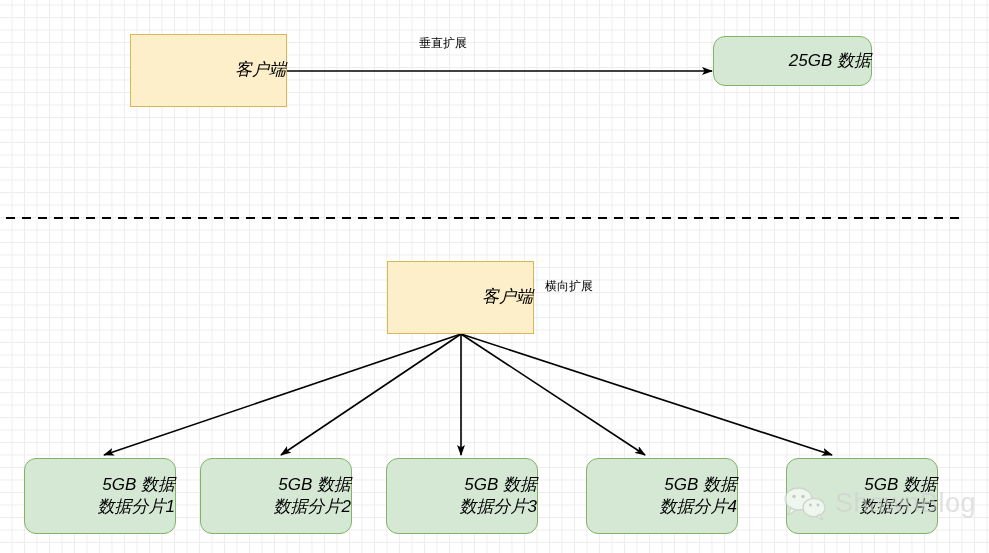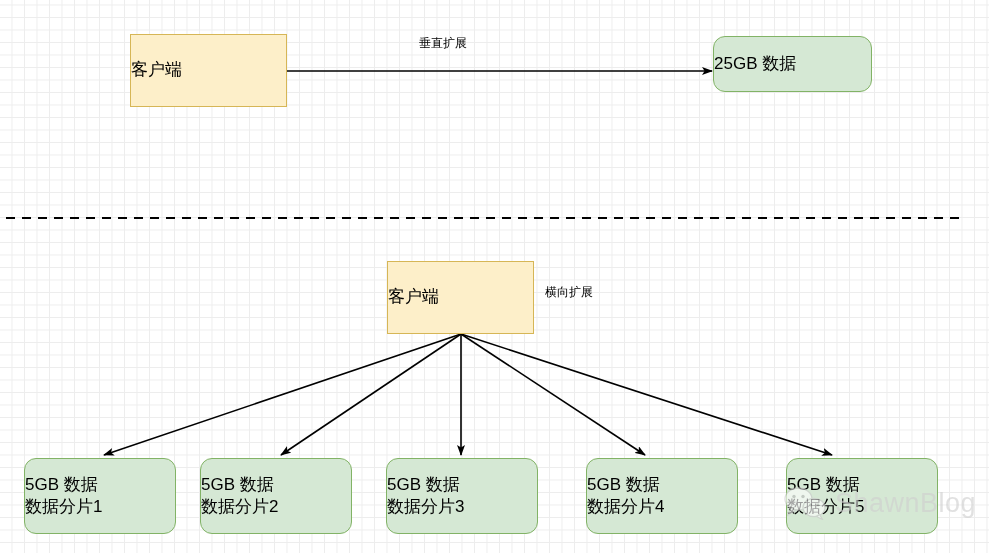--- a/index.html
+++ b/index.html
@@ -34,26 +34,27 @@
     top: 0;
     width: 989px;
     height: 553px;
     pointer-events: none;
   }
   .node {
     position: absolute;
     box-sizing: border-box;
     display: flex;
     flex-direction: column;
-    align-items: flex-start;
+    align-items: flex-end;
     justify-content: center;
     text-align: center;
     color: #000000;
     line-height: 1.32;
     white-space: nowrap;
+    font-style: italic;
   }
   .node-client {
     background: #fdefc9;
     border: 1px solid #d6b656;
     border-radius: 0;
     font-size: 17px;
   }
   .node-data {
     background: #d5e8d4;
     border: 1px solid #82b366;
@@ -108,29 +109,29 @@
 
     <line x1="6" y1="218" x2="965" y2="218" stroke="#000000" stroke-width="2.2" stroke-dasharray="9 7"></line>
   </svg>
 
   <div class="node node-client" style="left:130px; top:34px; width:157px; height:73px;">
     <span class="node-line">客户端</span>
   </div>
 
   <div class="edge-label" style="left:419px; top:37px;">垂直扩展</div>
 
-  <div class="node node-data" style="left:713px; top:36px; width:159px; height:56px;">
+  <div class="node node-data" style="left:713px; top:36px; width:159px; height:50px;">
     <span class="node-line">25GB 数据</span>
   </div>
 
   <div class="node node-client" style="left:387px; top:261px; width:147px; height:73px;">
     <span class="node-line">客户端</span>
   </div>
 
-  <div class="edge-label" style="left:545px; top:286px;">横向扩展</div>
+  <div class="edge-label" style="left:545px; top:280px;">横向扩展</div>
 
   <div class="node node-data" style="left:24px; top:458px; width:152px; height:76px;">
     <span class="node-line">5GB 数据</span>
     <span class="node-line">数据分片1</span>
   </div>
 
   <div class="node node-data" style="left:200px; top:458px; width:152px; height:76px;">
     <span class="node-line">5GB 数据</span>
     <span class="node-line">数据分片2</span>
   </div>

